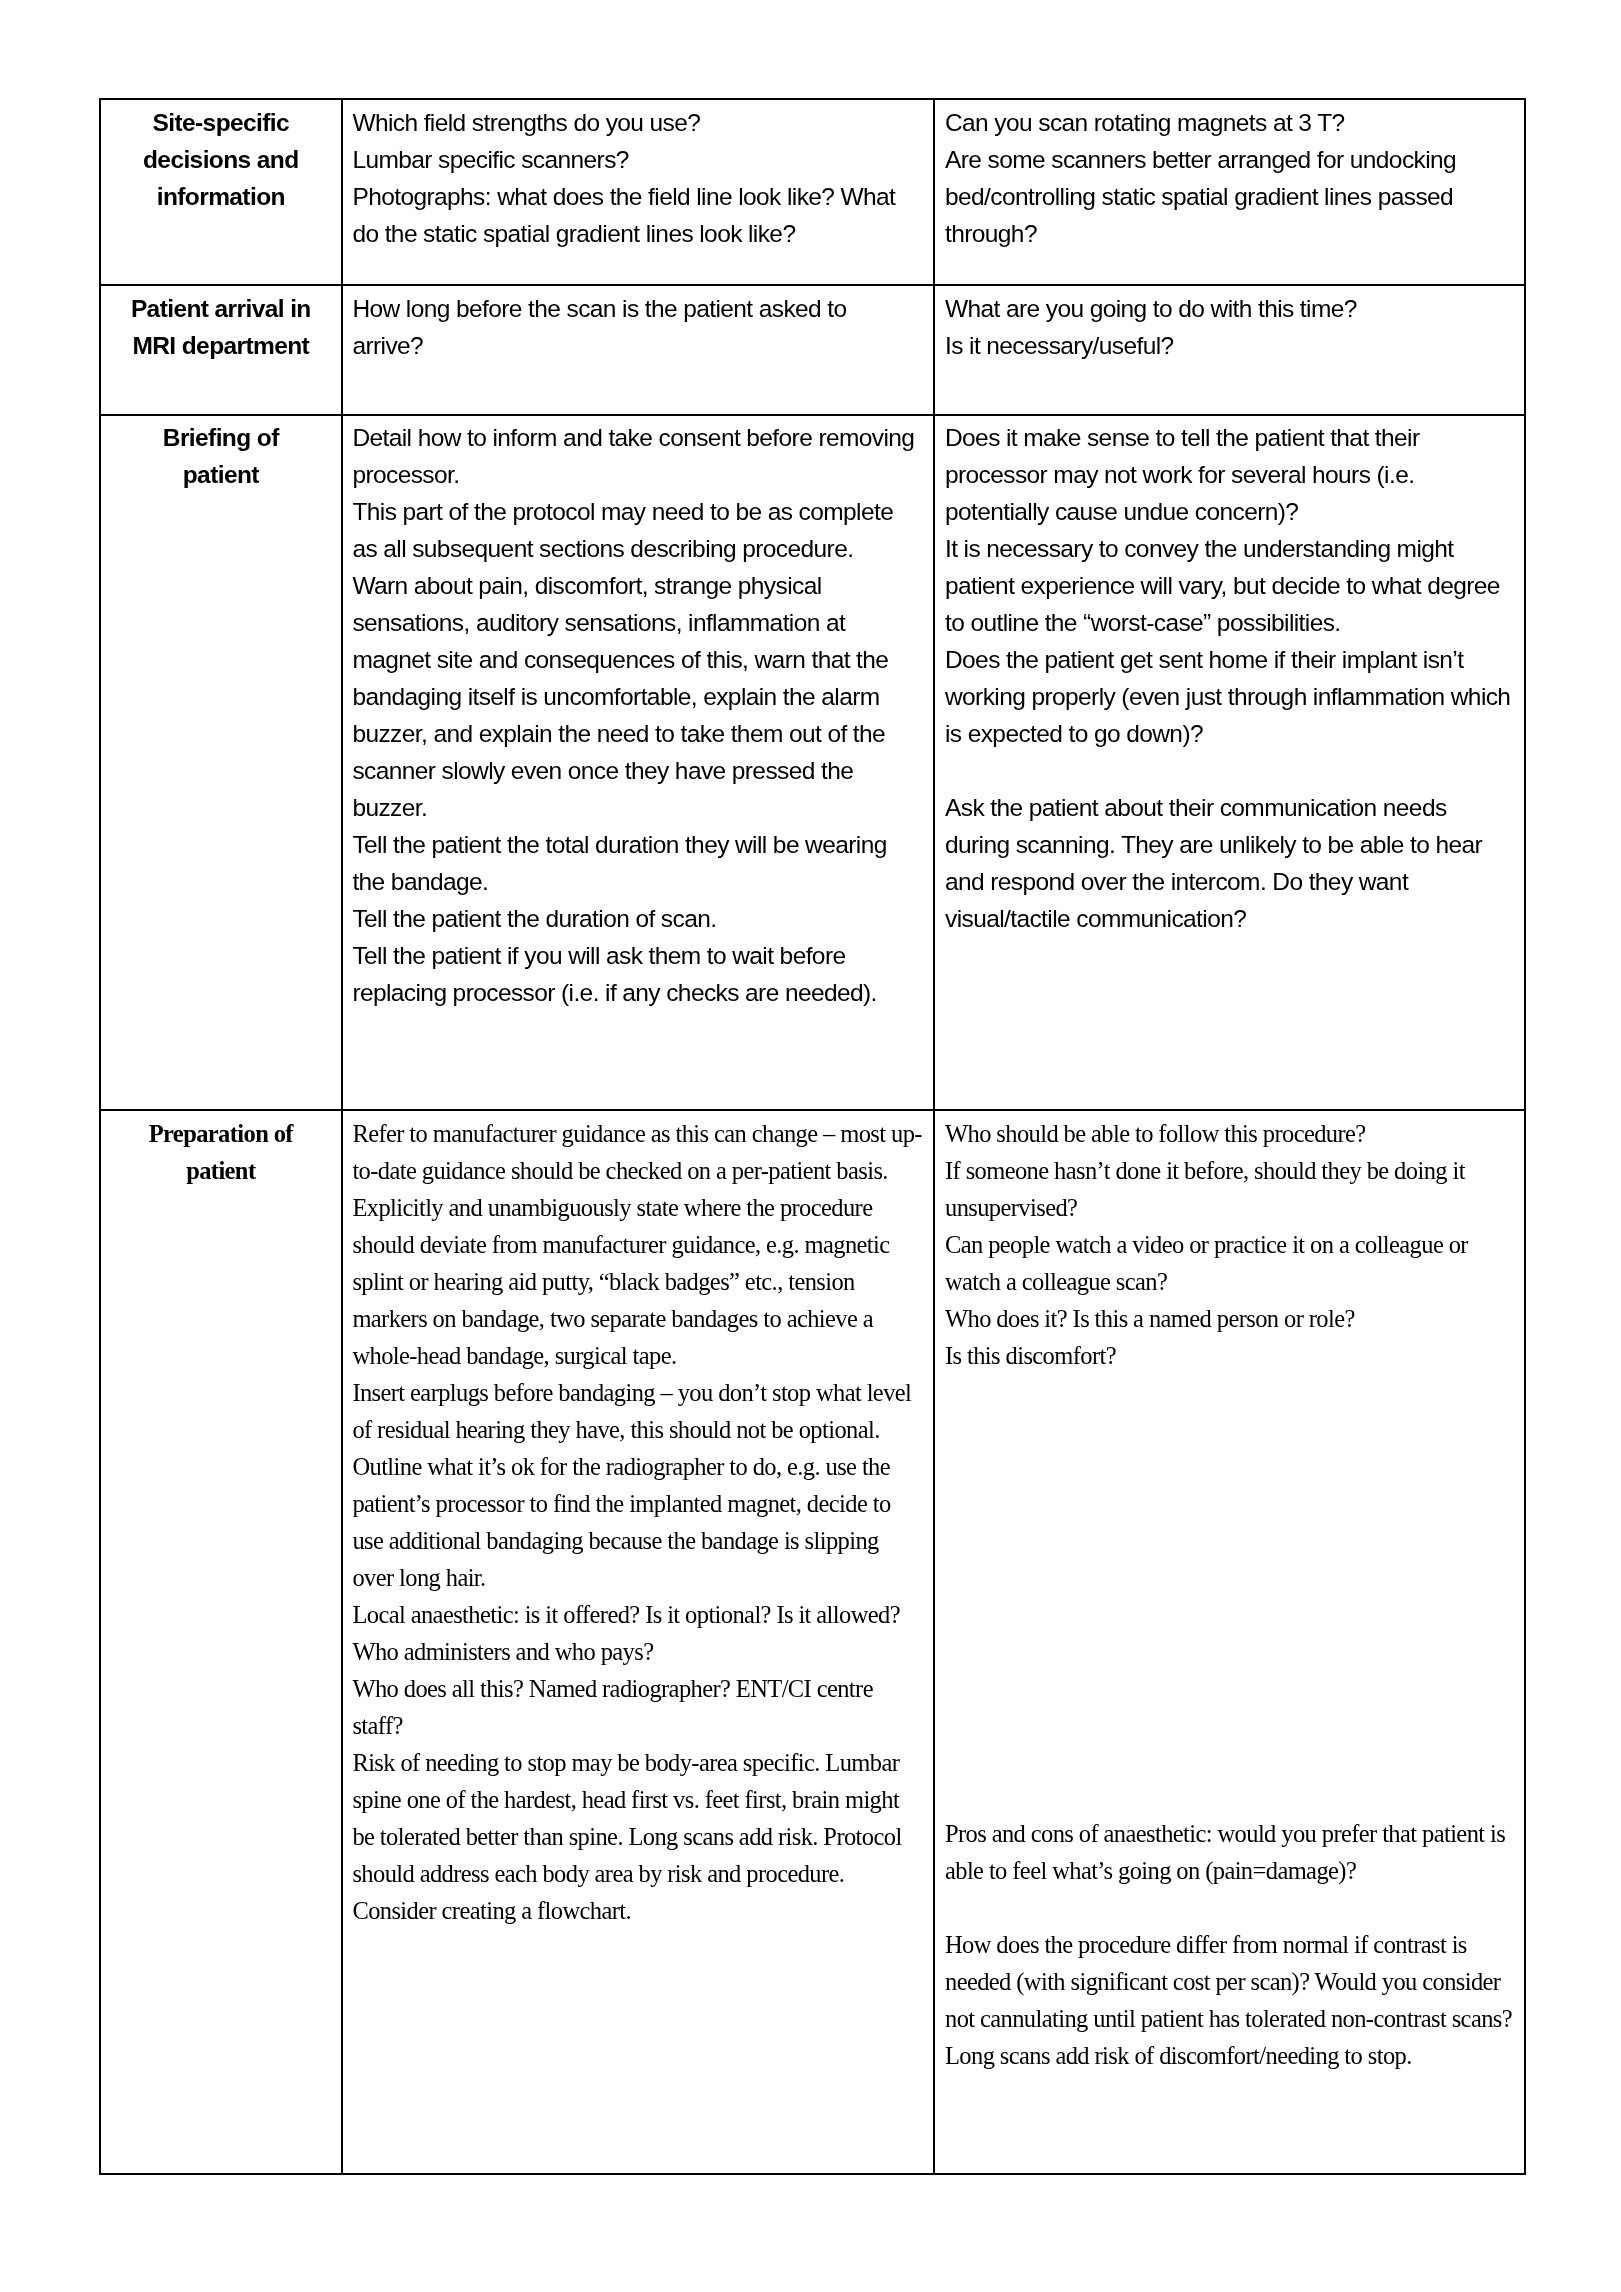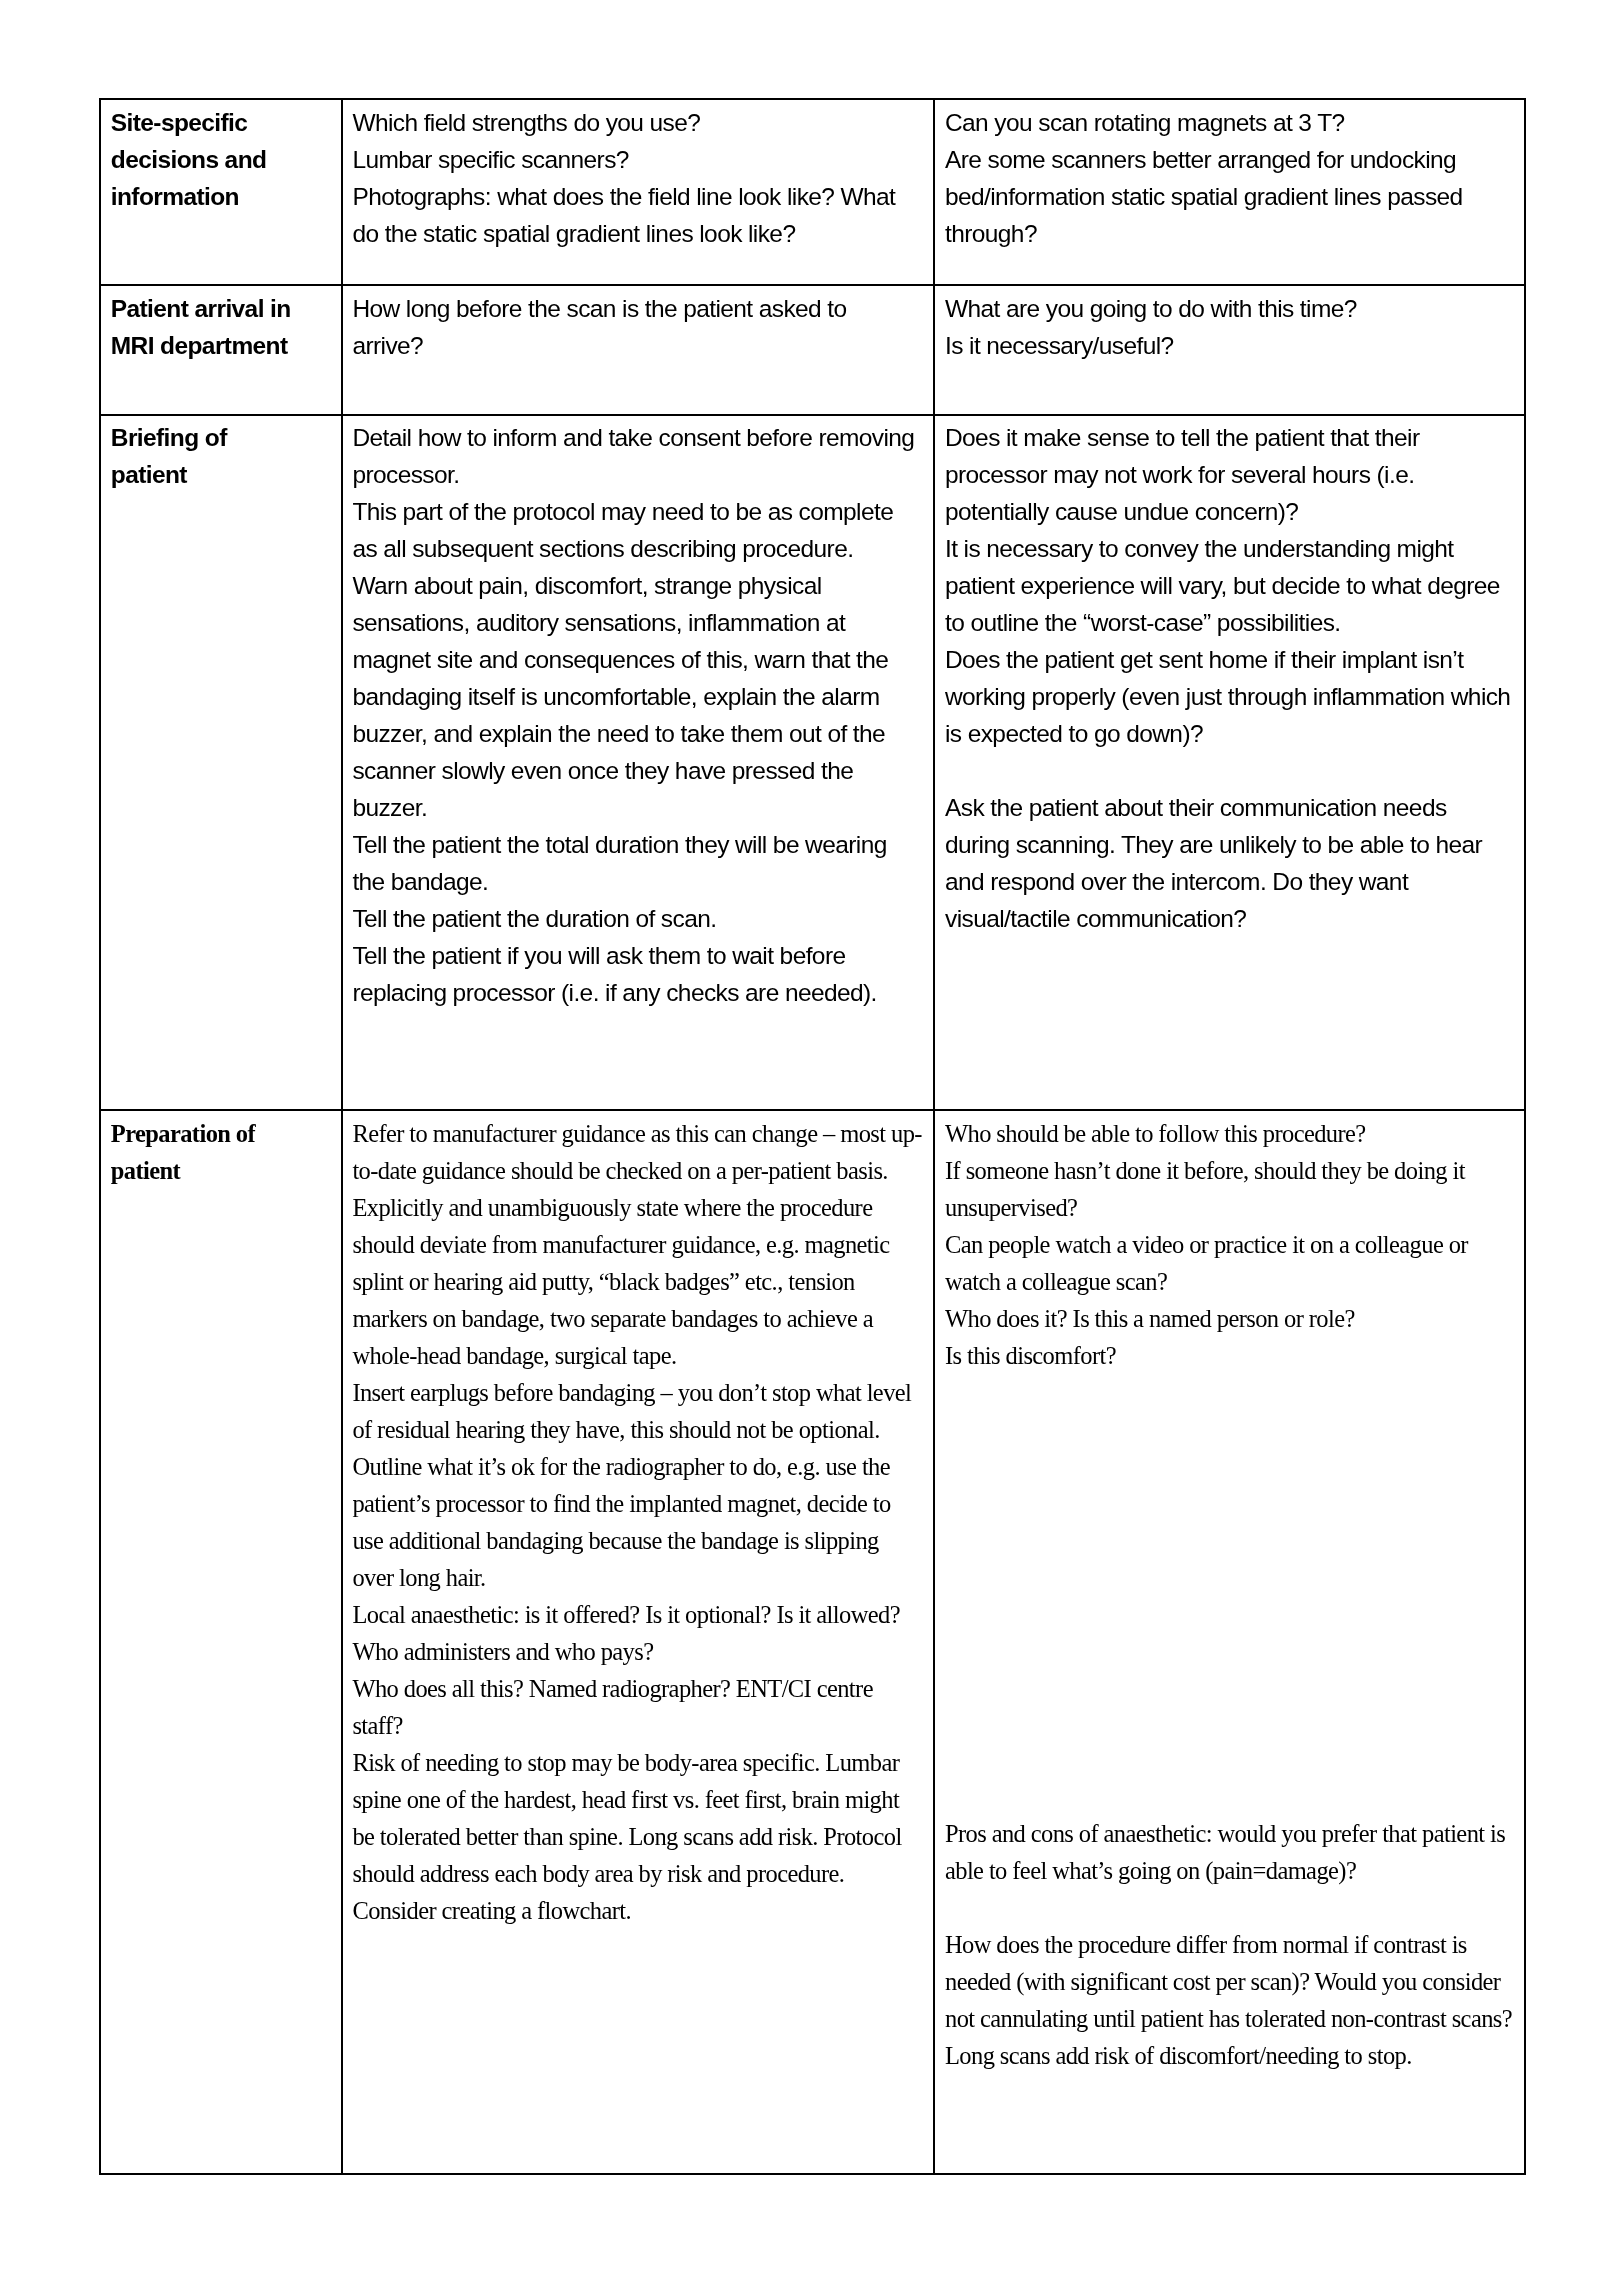--- a/index.html
+++ b/index.html
@@ -48,20 +48,21 @@
     .line {
       display: block;
       white-space: normal;
     }
     .spacer {
       display: block;
       height: 37px;
     }
     .topic-line {
       display: block;
+      text-align: center;
     }
     tr.row-site td { height: 176px; }
     tr.row-arrival td { height: 120px; }
     tr.row-briefing td { height: 686px; }
     tr.row-preparation td { height: 1054px; font-family: Liberation Serif, serif; }
   </style>
 </head>
 <body>
 
 <div class="page">
@@ -74,21 +75,21 @@
           <span class="topic-line">decisions and</span>
           <span class="topic-line">information</span>
         </td>
         <td class="col-guidance">
           <span class="line">Which field strengths do you use?</span>
           <span class="line">Lumbar specific scanners?</span>
           <span class="line">Photographs: what does the field line look like? What do the static spatial gradient lines look like?</span>
         </td>
         <td class="col-questions">
           <span class="line">Can you scan rotating magnets at 3 T?</span>
-          <span class="line">Are some scanners better arranged for undocking bed/information static spatial gradient lines passed through?</span>
+          <span class="line">Are some scanners better arranged for undocking bed/controlling static spatial gradient lines passed through?</span>
         </td>
       </tr>
 
       <tr class="row-arrival">
         <td class="col-topic">
           <span class="topic-line">Patient arrival in</span>
           <span class="topic-line">MRI department</span>
         </td>
         <td class="col-guidance">
           <span class="line">How long before the scan is the patient asked to arrive?</span>

